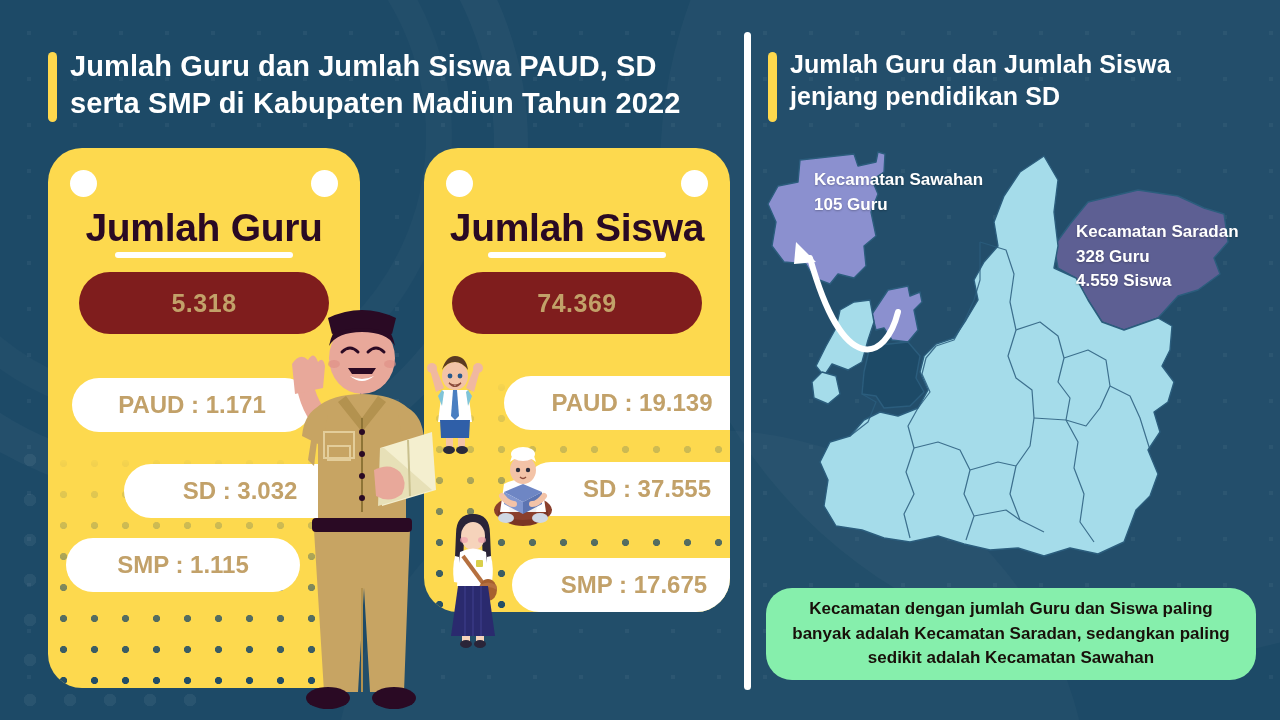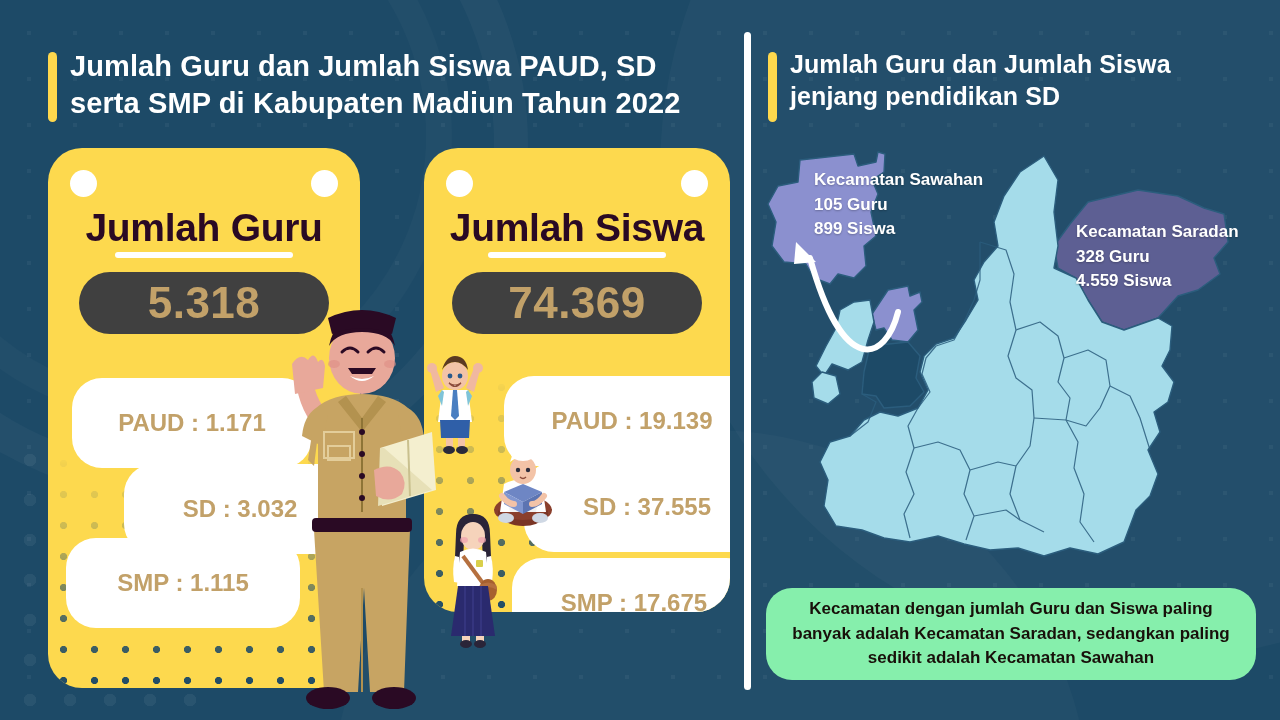--- a/index.html
+++ b/index.html
@@ -48,26 +48,26 @@
     -webkit-mask-image:linear-gradient(to top, rgba(0,0,0,1) 0%, rgba(0,0,0,.75) 30%, rgba(0,0,0,.25) 62%, rgba(0,0,0,0) 100%);
     mask-image:linear-gradient(to top, rgba(0,0,0,1) 0%, rgba(0,0,0,.75) 30%, rgba(0,0,0,.25) 62%, rgba(0,0,0,0) 100%);}
   .hole{position:absolute;top:22px;width:27px;height:27px;border-radius:50%;background:#ffffff;}
   .hole.l{left:22px;}
   .hole.r{right:22px;}
   .card-head{position:absolute;top:58px;left:0;right:0;text-align:center;
     color:#2a0a24;font-size:39px;font-weight:bold;letter-spacing:-.3px;}
   .card-rule{position:absolute;top:104px;left:50%;transform:translateX(-50%);
     width:178px;height:6px;background:#ffffff;border-radius:4px;}
   .big-pill{position:absolute;left:50%;transform:translateX(-50%);top:124px;
-    width:250px;height:62px;border-radius:34px;background:#404040;
+    width:250px;height:62px;border-radius:34px;background:#7f1d1d;
     display:flex;align-items:center;justify-content:center;
-    color:#c2a169;font-size:44px;font-weight:bold;letter-spacing:.5px;}
+    color:#c2a169;font-size:25px;font-weight:bold;letter-spacing:.5px;}
   .sub-pill{position:absolute;height:54px;border-radius:30px;background:#ffffff;
     display:flex;align-items:center;justify-content:center;
-    color:#c2a169;font-size:24px;font-weight:bold;padding:18px 22px;white-space:nowrap;}
+    color:#c2a169;font-size:24px;font-weight:bold;padding:0 22px;white-space:nowrap;}
 
   
   #guru-paud{left:24px;top:230px;width:196px;}
   #guru-sd{left:76px;top:316px;width:188px;}
   #guru-smp{left:18px;top:390px;width:190px;}
   
   #siswa-paud{left:80px;top:228px;width:212px;}
   #siswa-sd{left:100px;top:314px;width:202px;}
   #siswa-smp{left:88px;top:410px;width:200px;}
 
@@ -282,21 +282,20 @@
 
       <g>
         <path d="M140 162 C128 210 86 230 52 108" fill="none" stroke="#ffffff" stroke-width="6" stroke-linecap="round"></path>
         <path d="M38 92 L58 112 L36 114 Z" fill="#ffffff"></path>
       </g>
     </svg>
 
     <div class="map-label" id="label-sawahan">
       <div>Kecamatan Sawahan</div>
       <div>105 Guru</div>
-      <div>899 Siswa</div>
     </div>
 
     <div class="map-label" id="label-saradan">
       <div>Kecamatan Saradan</div>
       <div>328 Guru</div>
       <div>4.559 Siswa</div>
     </div>
   </div>
 
   <div id="note">Kecamatan dengan jumlah Guru dan Siswa paling banyak adalah Kecamatan Saradan, sedangkan paling sedikit adalah Kecamatan Sawahan</div>

